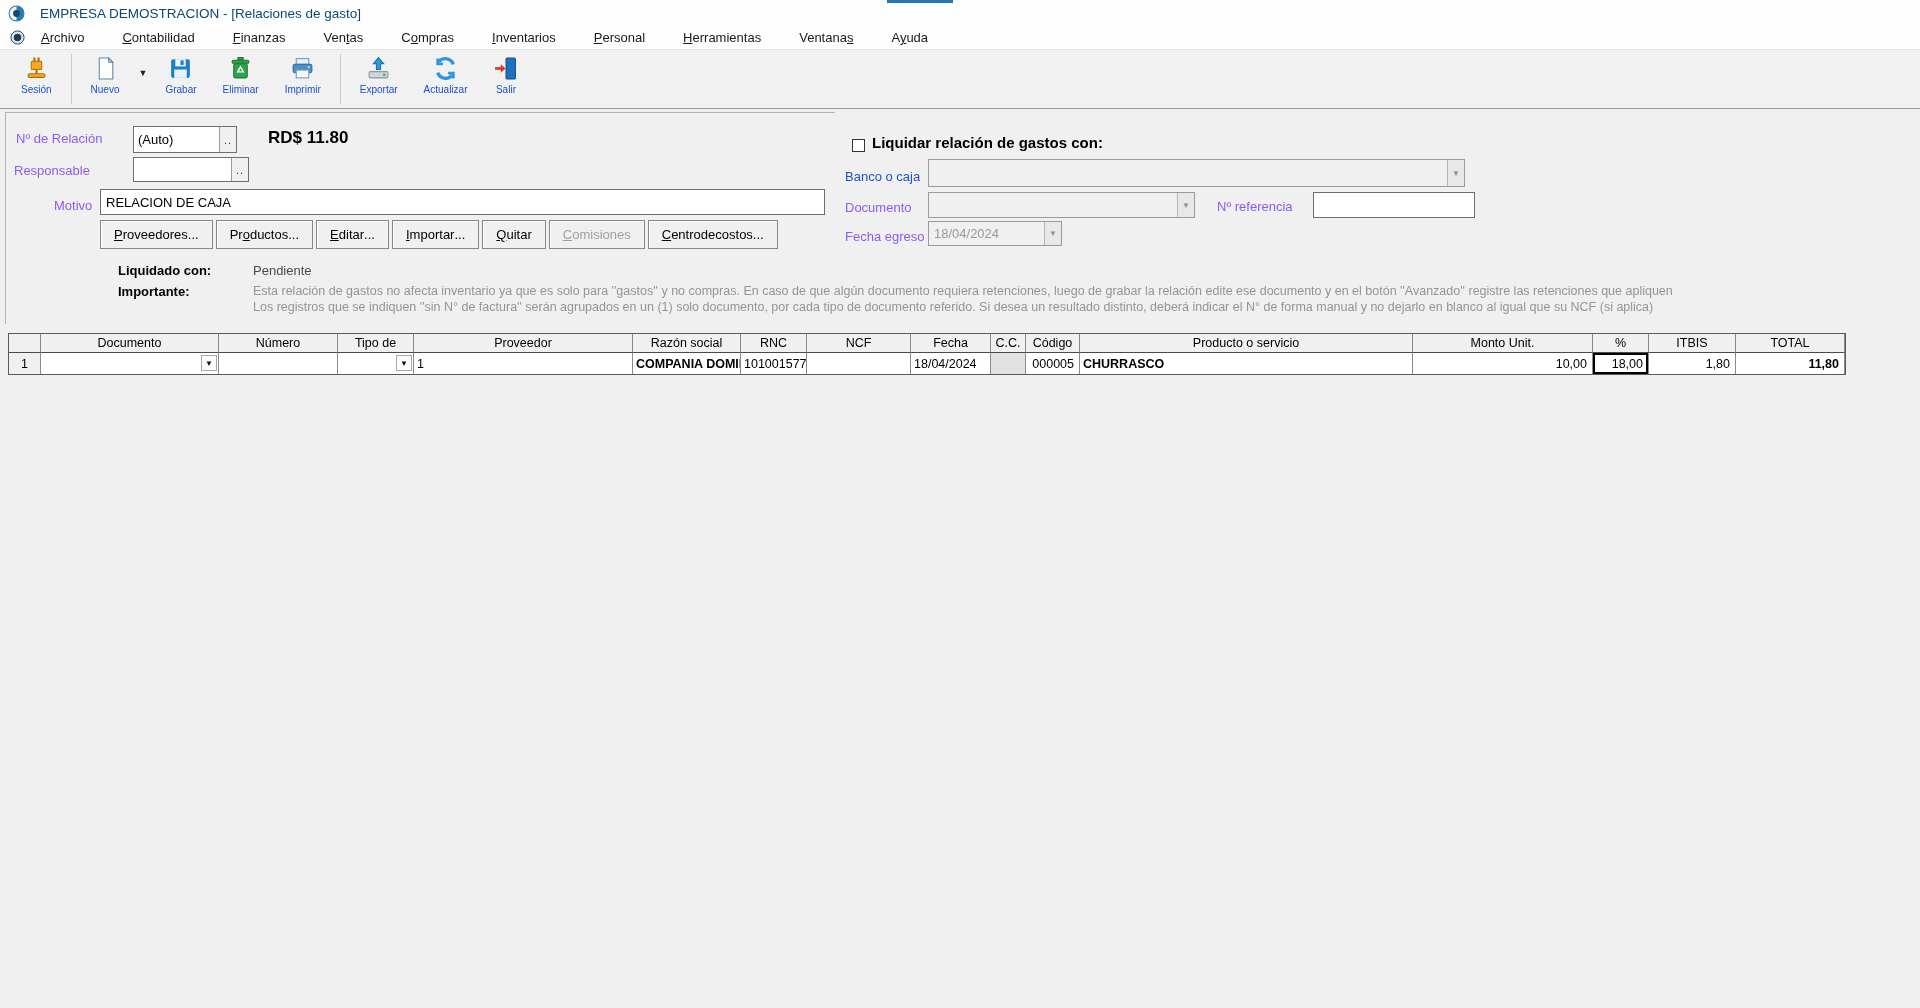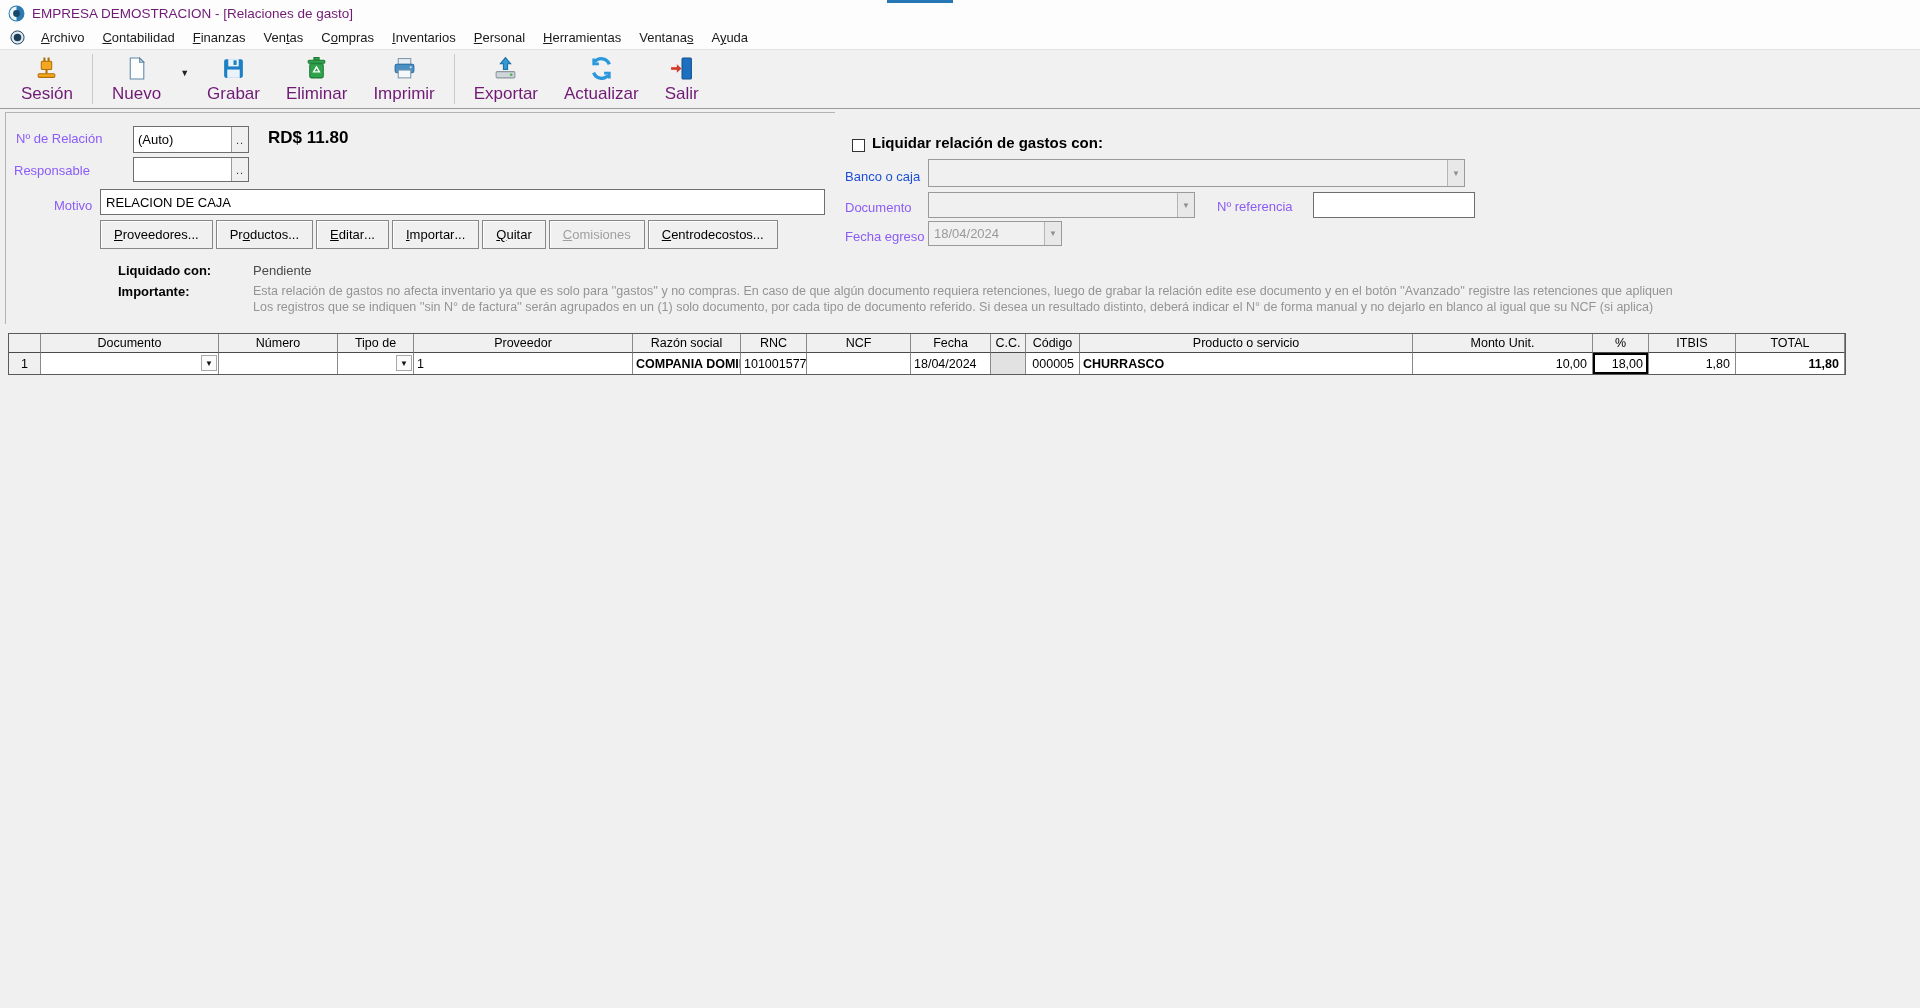--- a/index.html
+++ b/index.html
@@ -6,34 +6,34 @@
   html,body { width:1920px; height:1008px; }
   body {
     position:relative; overflow:hidden;
     background:#f0f0f0;
     font-family:"Liberation Sans", sans-serif;
     font-size:13px; color:#000;
   }
   
   .titlebar { position:absolute; left:0; top:0; width:1920px; height:26px; background:#fdfdfd; display:flex; align-items:center; }
   .titlebar .app-icon { width:17px; height:17px; margin-left:8px; }
-  .titlebar .title-text { margin-left:7px; color:#701a75; font-size:13.5px; }
+  .titlebar .title-text { margin-left:15px; color:#0c4a6e; font-size:13.5px; }
   .top-accent { position:absolute; left:887px; top:0; width:66px; height:3px; background:#2577b5; }
   
   .menubar { position:absolute; left:0; top:26px; width:1920px; height:23px; background:#fdfdfd; display:flex; align-items:center; }
   .menubar .menu-icon { width:15px; height:15px; margin-left:10px; }
-  .menu-items { display:flex; margin-left:7px; }
+  .menu-items { display:flex; margin-left:7px;gap:20px; }
   .menu-item { padding:2px 9px; color:#1a1a1a; cursor:default; }
   .menu-item u { text-decoration:underline; }
   .menu-item span { text-decoration:none; }
   
   .toolbar { position:absolute; left:0; top:49px; width:1920px; height:60px; background:#f1f1f1; border-top:1px solid #e3e3e3; border-bottom:1px solid #9b9b9b; display:flex; align-items:stretch; padding-left:8px; }
   .tb-btn { display:flex; flex-direction:column; align-items:center; justify-content:flex-start; padding:6px 13px 2px 13px; gap:3px; }
   .tb-btn svg { width:25px; height:25px; }
-  .tb-btn .tb-label { font-size:17px; color:#701a75; white-space:nowrap; }
+  .tb-btn .tb-label { font-size:10px; color:#1d4ed8; white-space:nowrap; }
   .tb-sep { width:1px; background:#c9c9c9; margin:4px 6px; }
   .tb-nuevo-wrap { display:flex; align-items:flex-start; }
   .tb-drop { font-size:9px; color:#222; margin-top:16px; margin-left:1px; padding:2px 5px; }
   
   .groupbox-left { position:absolute; left:5px; top:112px; width:830px; height:212px; border-left:1px solid #b3b3b3; border-top:1px solid #b3b3b3; }
   .flabel { position:absolute; font-size:13px; color:#8b5cf6; white-space:nowrap; }
   .sunken-wrap { position:absolute; display:flex; border:1px solid #6e6e6e; background:#fff; }
   .sunken-wrap input { border:none; outline:none; flex:1; font-family:"Liberation Sans",sans-serif; font-size:13px; padding:0 4px; background:transparent; min-width:0; }
   .yellow-bg { background:#ffffc8; }
   .lookup-btn { width:17px; background:#f0f0f0; border-left:1px solid #9a9a9a; font-size:11px; color:#333; display:flex; align-items:center; justify-content:center; letter-spacing:1px; }
@@ -172,21 +172,21 @@
       <path d="M2 12 h8.5" stroke="#d43b2a" stroke-width="2.6" fill="none"></path>
       <path d="M7.5 8 l4.5 4 -4.5 4 z" fill="#d43b2a"></path>
     </svg>
     <span class="tb-label">Salir</span>
   </div>
 </div>
 
 <div class="groupbox-left"></div>
 
 <span class="flabel" style="left:16px; top:131px;">Nº de Relación</span>
-<div class="sunken-wrap" style="left:133px; top:126px; width:116px; height:27px;">
+<div class="sunken-wrap" style="left:133px; top:126px; width:104px; height:27px;">
   <input class="yellow-bg" value="(Auto)" style="">
   <div class="lookup-btn">..</div>
 </div>
 <span class="amount">RD$ 11.80</span>
 
 <span class="flabel" style="left:14px; top:163px;">Responsable</span>
 <div class="sunken-wrap" style="left:133px; top:157px; width:116px; height:25px;">
   <input value="" style="">
   <div class="lookup-btn">..</div>
 </div>

